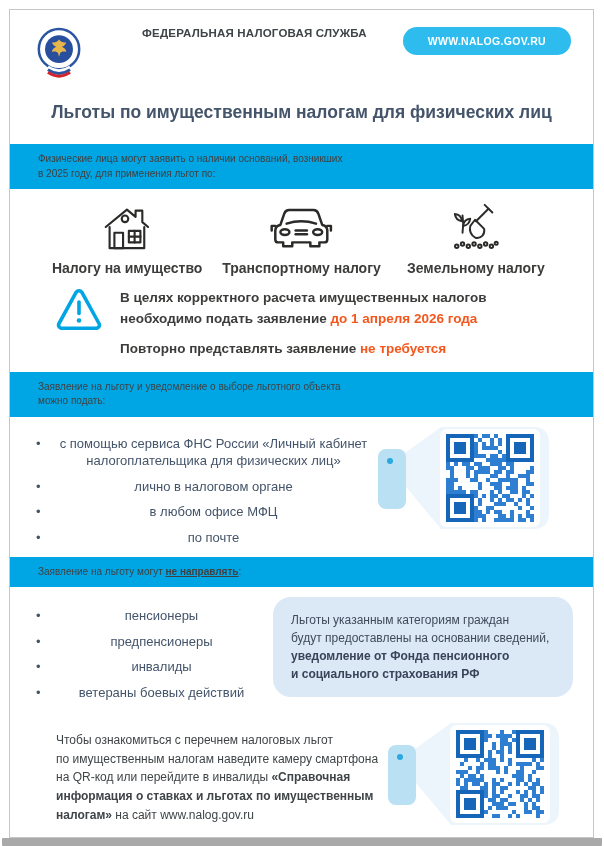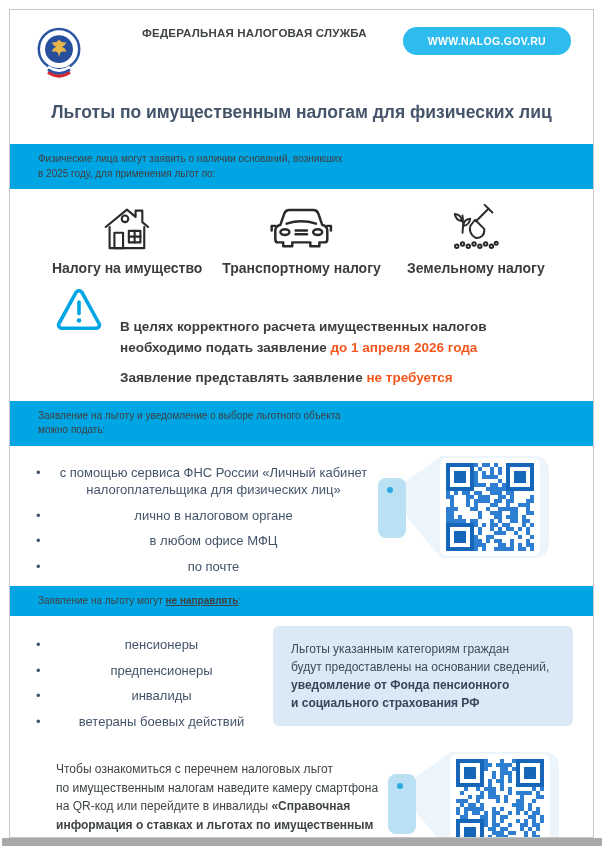--- a/index.html
+++ b/index.html
@@ -36,38 +36,38 @@
   .b2{margin-top:12px;}
   .b3{margin-top:2px;}
   .banner .u{font-weight:bold;text-decoration:underline;}
   
   .tax-row{display:flex;padding:12px 30px 0 30px;}
   .tax{flex:1;display:flex;flex-direction:column;align-items:center;}
   .tax svg{height:52px;}
   .tax-label{margin-top:7px;font-size:14px;font-weight:bold;color:var(--text-dark,#3c3c3b);}
   
   .warning{display:flex;margin:12px 24px 0 46px;}
-  .warn-text{margin-left:18px;font-size:13.5px;font-weight:bold;color:var(--text-dark,#3c3c3b);line-height:1.55;margin-top:29px;}
+  .warn-text{margin-left:18px;font-size:13.5px;font-weight:bold;color:var(--text-dark,#3c3c3b);line-height:1.55;}
   .warn-p2{margin-top:9px;}
   .orange{color:var(--highlight-orange,#f4571d);}
   
   .two-col{display:flex;align-items:flex-start;}
   .submit{padding:2px 14px 0 24px;}
   .exempt{padding:4px 16px 0 24px;}
   ul.bullets{list-style:none;margin:8px 0 0;padding:0;flex:1;}
   ul.bullets li{position:relative;padding-left:16px;margin:8px 0;font-size:13px;color:var(--heading-navy,#44546a);line-height:1.35;text-align:center;}
   ul.bullets li::before{content:"\2022";position:absolute;left:2px;top:0;color:var(--heading-navy,#44546a);}
   
   .qr-block{position:relative;width:190px;height:118px;flex:none;margin-right:12px;}
   .qr-block svg.qr-bg{position:absolute;left:0;top:0;}
   .qr-modules{position:absolute;left:69px;top:15px;width:88px;height:88px;}
   
   .info-box{
     width:300px;box-sizing:border-box;background:var(--info-box-bg,#dbe9f6);
-    border-radius:6px;padding:14px 18px;font-size:12px;color:#3f4a5a;
+    border-radius:18px;padding:14px 18px;font-size:12px;color:#3f4a5a;
     line-height:1.5;margin:6px 4px 4px 0;flex:none;
   }
   .info-box .bold{font-weight:bold;color:#39445a;}
   
   .footer-note{display:flex;padding:6px 4px 0 46px;align-items:flex-start;}
   .note-text{width:374px;font-size:12px;color:#3f4447;line-height:1.55;margin-top:16px;}
   .note-text .bold{font-weight:bold;}
 </style>
 </head>
 <body>
@@ -143,21 +143,21 @@
 
   <div class="warning">
     <svg width="46" height="42" viewBox="0 0 46 42" aria-hidden="true">
       <path d="M20.2 4.2 a3.4 3.4 0 0 1 5.6 0 L43 35.5 a3.2 3.2 0 0 1-2.8 4.8 H5.8 A3.2 3.2 0 0 1 3 35.5 Z" fill="none" stroke="#00a5e3" stroke-width="3.6" stroke-linejoin="round"></path>
       <line x1="23" y1="14" x2="23" y2="25.5" stroke="#00a5e3" stroke-width="3.6" stroke-linecap="round"></line>
       <circle cx="23" cy="32.5" r="2.3" fill="#00a5e3"></circle>
     </svg>
     <div class="warn-text">
       <div>В целях корректного расчета имущественных налогов</div>
       <div><span>необходимо подать заявление </span><span class="orange">до 1 апреля 2026 года</span></div>
-      <div class="warn-p2"><span>Заявление представлять заявление </span><span class="orange">не требуется</span></div>
+      <div class="warn-p2"><span>Повторно представлять заявление </span><span class="orange">не требуется</span></div>
     </div>
   </div>
 
   <div class="banner b2">
     <div>Заявление на льготу и уведомление о выборе льготного объекта</div>
     <div>можно подать:</div>
   </div>
 
   <div class="two-col submit">
     <ul class="bullets">

